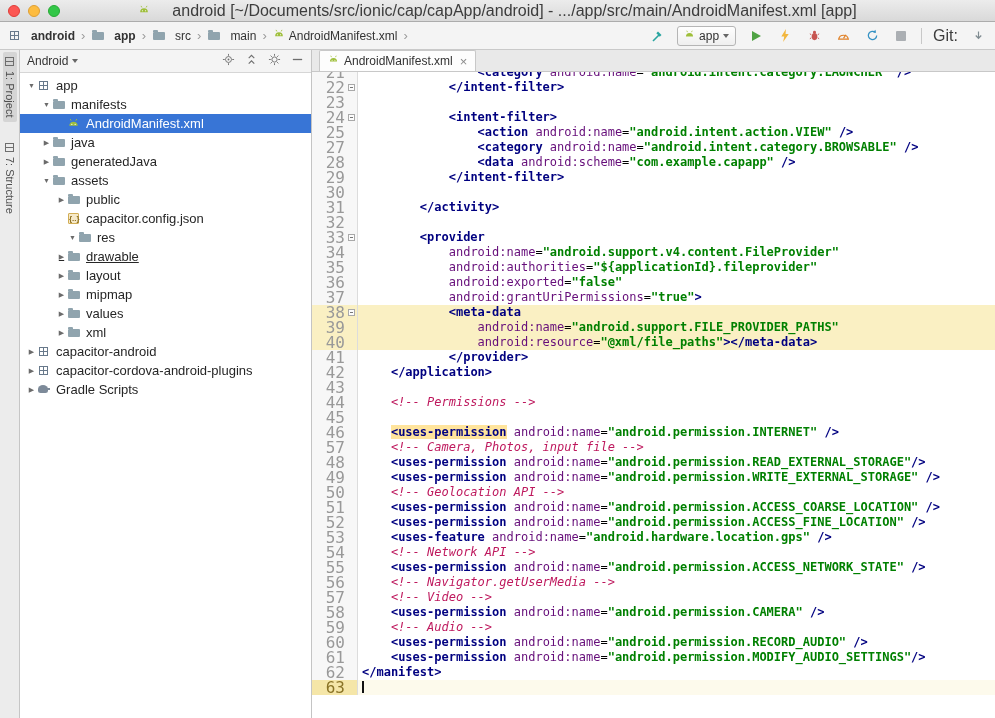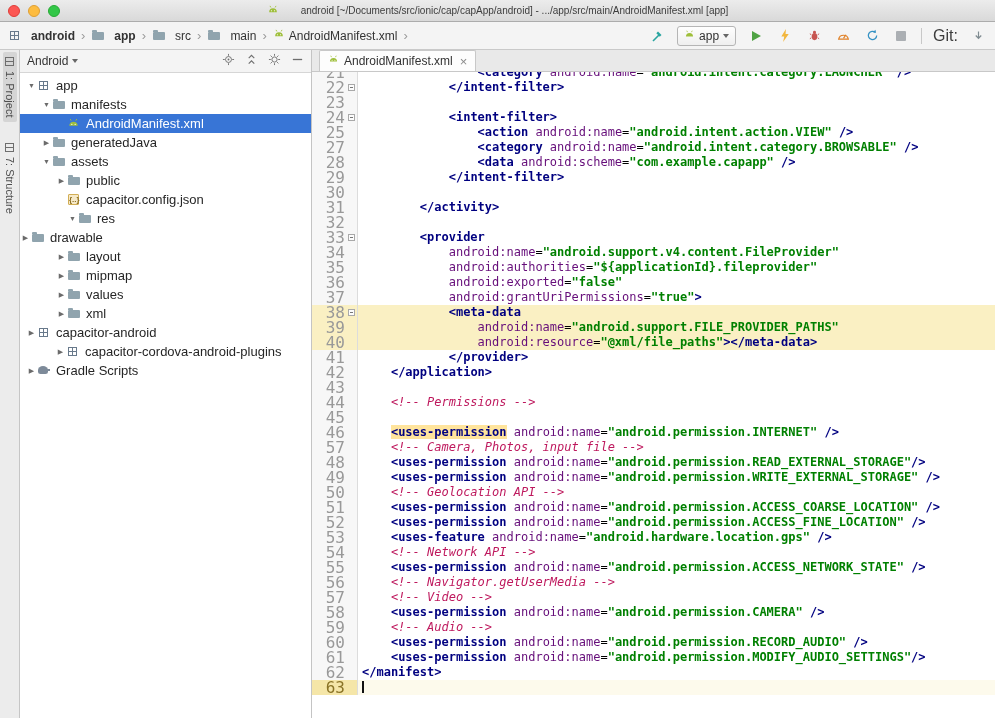--- a/index.html
+++ b/index.html
@@ -9,21 +9,21 @@
 
   
   .titlebar{height:22px;flex:none;background:linear-gradient(#ECECEC,#D9D9D9);
     border-bottom:1px solid #ACACAC;display:flex;align-items:center;position:relative}
   .lights{display:flex;gap:8px;margin-left:8px;z-index:2}
   .light{width:12px;height:12px;border-radius:50%}
   .light.red{background:#FC5753;border:1px solid #DF3D38}
   .light.yellow{background:#FDBC40;border:1px solid #DE9F34}
   .light.green{background:#33C748;border:1px solid #27AA35}
   .title-center{position:absolute;left:0;right:0;top:0;bottom:0;display:flex;
-    align-items:center;justify-content:center;gap:22px;font-size:10px;color:#3C3C3C;white-space:nowrap}
+    align-items:center;justify-content:center;gap:22px;font-size:16px;color:#3C3C3C;white-space:nowrap}
 
   
   .toolbar{height:28px;flex:none;background:#F4F4F4;border-bottom:1px solid #C9C9C9;
     display:flex;align-items:center;padding:0 8px;font-size:12px;color:#3C3C3C}
   .crumbs{display:flex;align-items:center;gap:5px;white-space:nowrap}
   .crumb{display:flex;align-items:center;gap:4px;cursor:default}
   .crumb-label{color:#333}
   .crumb.bold .crumb-label{font-weight:bold}
   .crumb-sep{color:#9B9B9B;font-size:13px;padding:0 1px}
   .toolbar-right{margin-left:auto;display:flex;align-items:center;gap:11px}
@@ -298,20 +298,27 @@
                 <circle cx="5.2" cy="7.9" r=".7" fill="#fff"></circle>
                 <circle cx="8.8" cy="7.9" r=".7" fill="#fff"></circle>
               </svg></span>
             <span>AndroidManifest.xml</span>
           </div>
           <div class="tree-row" style="padding-left: 21px;">
             <span class="tw-arrow">▶</span>
             <span class="ticon">
               <span class="i-folder"></span>
             </span>
+            <span>java</span>
+          </div>
+          <div class="tree-row" style="padding-left: 21px;">
+            <span class="tw-arrow">▶</span>
+            <span class="ticon">
+              <span class="i-folder"></span>
+            </span>
             <span>generatedJava</span>
           </div>
           <div class="tree-row" style="padding-left: 21px;">
             <span class="tw-arrow">▼</span>
             <span class="ticon">
               <span class="i-folder"></span>
             </span>
             <span>assets</span>
           </div>
           <div class="tree-row" style="padding-left: 36px;">
@@ -328,21 +335,21 @@
             </span>
             <span>capacitor.config.json</span>
           </div>
           <div class="tree-row" style="padding-left: 21px; margin-left: 26px;">
             <span class="tw-arrow">▼</span>
             <span class="ticon">
               <span class="i-folder"></span>
             </span>
             <span>res</span>
           </div>
-          <div class="tree-row" style="">
+          <div class="tree-row" style="padding-left: 36px; text-decoration: underline;">
             <span class="tw-arrow">▶</span>
             <span class="ticon">
               <span class="i-folder"></span>
             </span>
             <span>drawable</span>
           </div>
           <div class="tree-row" style="padding-left: 36px;">
             <span class="tw-arrow">▶</span>
             <span class="ticon">
               <span class="i-folder"></span>
@@ -370,21 +377,21 @@
             </span>
             <span>xml</span>
           </div>
           <div class="tree-row" style="padding-left: 6px; align-items: center;">
             <span class="tw-arrow">▶</span>
             <span class="ticon">
               <span class="i-module"></span>
             </span>
             <span>capacitor-android</span>
           </div>
-          <div class="tree-row" style="padding-left: 6px; margin-left: 29px;">
+          <div class="tree-row" style="padding-left: 6px;">
             <span class="tw-arrow">▶</span>
             <span class="ticon">
               <span class="i-module"></span>
             </span>
             <span>capacitor-cordova-android-plugins</span>
           </div>
           <div class="tree-row" style="padding-left: 6px;">
             <span class="tw-arrow">▶</span>
             <span class="ticon">
               <span class="i-gradle"></span>

